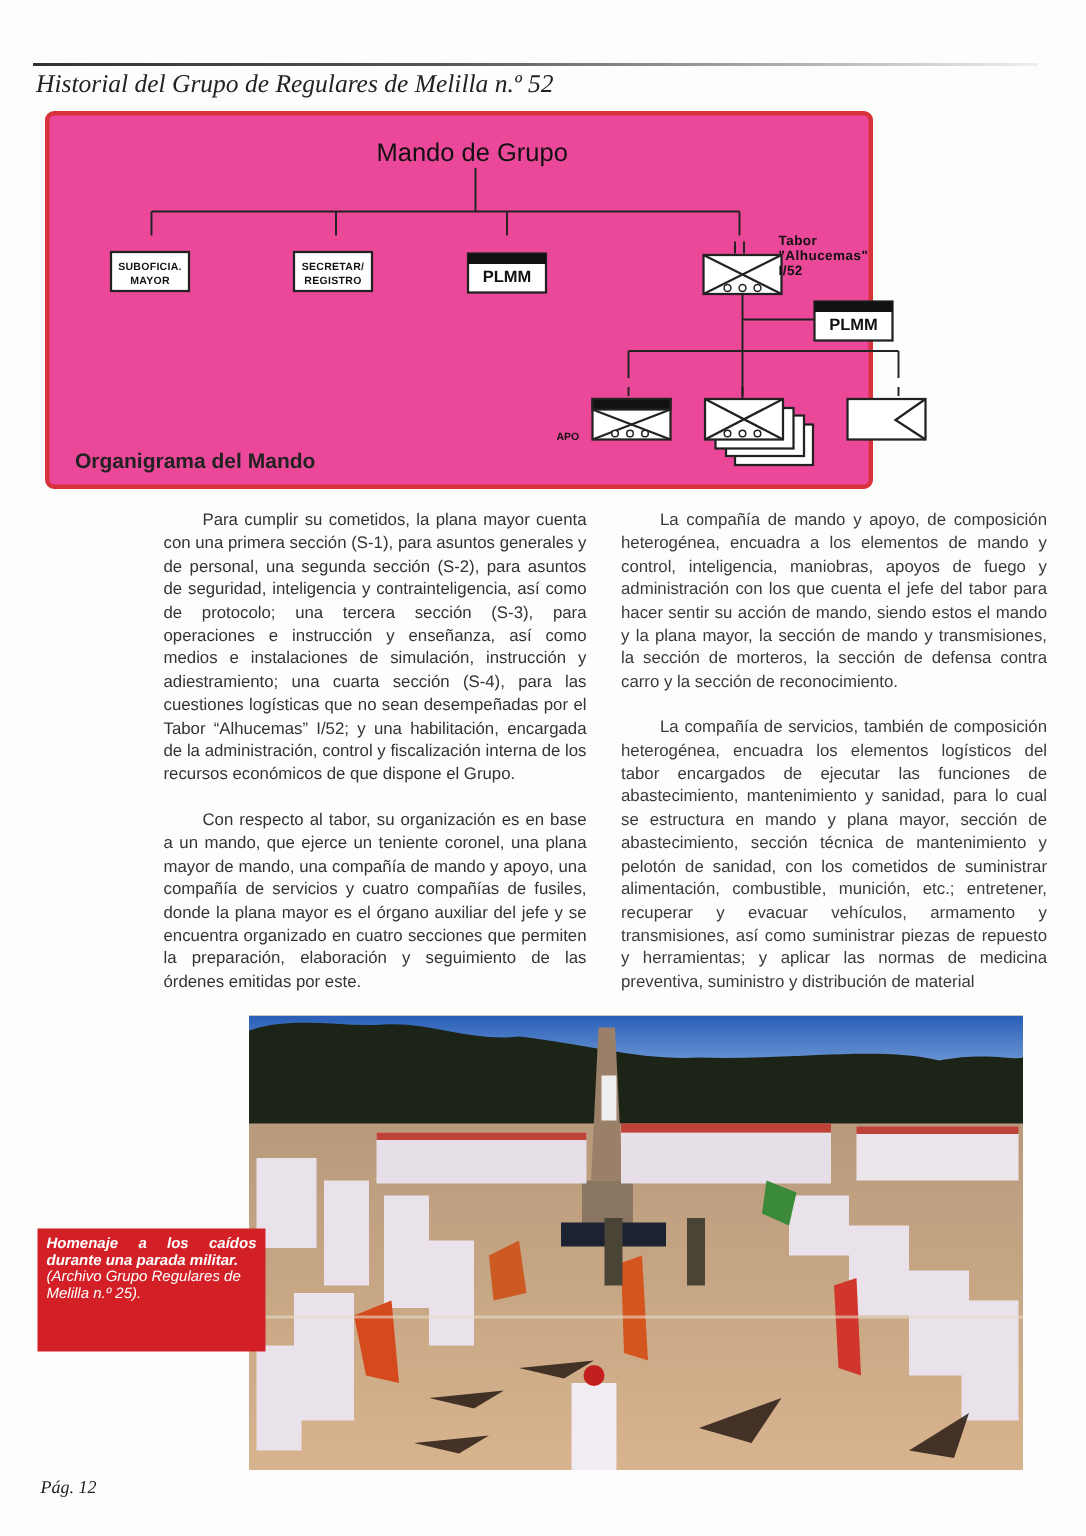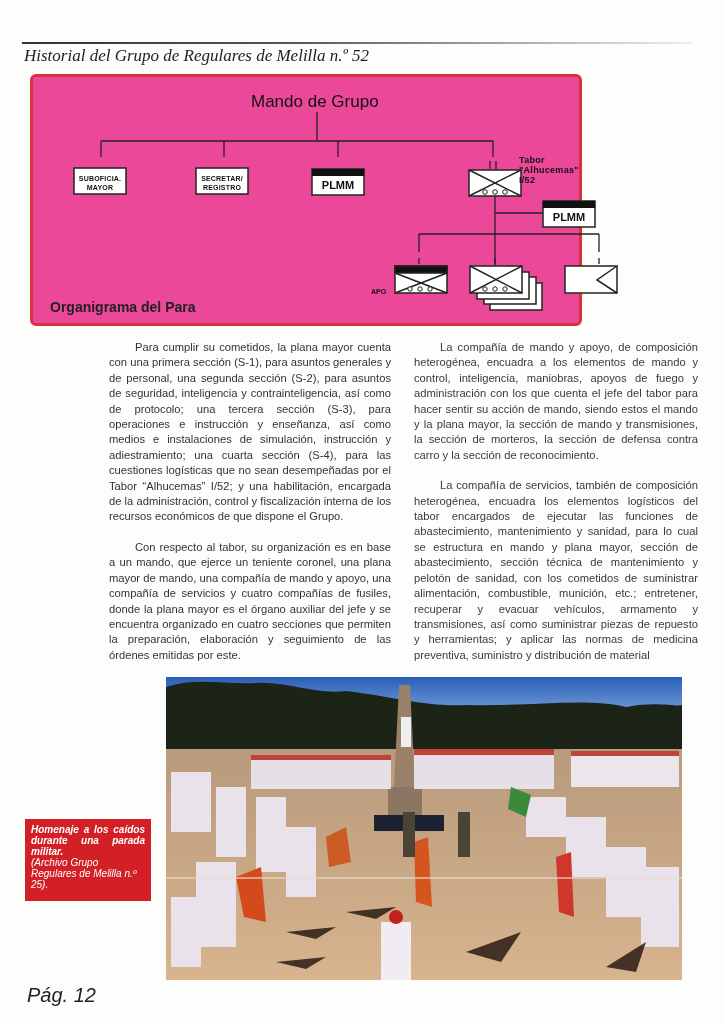--- a/index.html
+++ b/index.html
@@ -39,29 +39,29 @@
   }
   .col p { text-indent: 26px; margin-bottom: 15px; }
   .col-left { left: 95px; top: 340px; width: 282px; }
   .col-right { left: 400px; top: 340px; width: 284px; color: #3a3a3a; }
 
   .photo {
     position: absolute; left: 166px; top: 677px; width: 516px; height: 303px; overflow: hidden;
     background: #c9a887;
   }
   .caption-box {
-    position: absolute; left: 25px; top: 819px; width: 126px; height: 82px;
+    position: absolute; left: 25px; top: 819px; width: 152px; height: 82px;
     background: #d32027; color: #fff; padding: 5px 6px;
     font-size: 10px; line-height: 11px;
   }
   .caption-title { font-weight: bold; font-style: italic; text-align: justify; }
   .caption-credit { font-style: italic; }
   .page-num {
-    position: absolute; left: 27px; top: 984px; font-family: Liberation Sans, sans-serif;
-    font-style: italic; font-size: 20px; color: #222;
+    position: absolute; left: 27px; top: 984px; font-family: Liberation Serif, serif;
+    font-style: italic; font-size: 12px; color: #222;
   }
 </style>
 </head>
 <body>
 
 <div class="running-head">Historial del Grupo de Regulares de Melilla n.º 52</div>
 <div class="head-rule"></div>
 
 <div class="org-frame">
   <svg class="org-svg" width="646" height="246" viewBox="0 0 646 246">
@@ -141,21 +141,21 @@
   </div>
   <div class="box-label" style="left:163px;top:97px;width:52px;">
     <div>SECRETAR/</div>
       <div>REGISTRO</div>
   </div>
   <div class="plmm-label" style="left:279px;top:102px;width:52px;">PLMM</div>
   <div class="tabor-label">Tabor "Alhucemas" I/52</div>
   <div class="plmm-label" style="left:510px;top:134px;width:52px;">PLMM</div>
   <div class="apo-label">APO</div>
 
-  <div class="org-caption">Organigrama del Para</div>
+  <div class="org-caption">Organigrama del Mando</div>
 </div>
 
 <div class="col col-left">
   <p>Para cumplir su cometidos, la plana mayor cuenta con una primera sección (S-1), para asuntos generales y de personal, una segunda sección (S-2), para asuntos de seguridad, inteligencia y contrainteligencia, así como de protocolo; una tercera sección (S-3), para operaciones e instrucción y enseñanza, así como medios e instalaciones de simulación, instrucción y adiestramiento; una cuarta sección (S-4), para las cuestiones logísticas que no sean desempeñadas por el Tabor “Alhucemas” I/52; y una habilitación, encargada de la administración, control y fiscalización interna de los recursos económicos de que dispone el Grupo.</p>
   <p>Con respecto al tabor, su organización es en base a un mando, que ejerce un teniente coronel, una plana mayor de mando, una compañía de mando y apoyo, una compañía de servicios y cuatro compañías de fusiles, donde la plana mayor es el órgano auxiliar del jefe y se encuentra organizado en cuatro secciones que permiten la preparación, elaboración y seguimiento de las órdenes emitidas por este.</p>
 </div>
 
 <div class="col col-right">
   <p>La compañía de mando y apoyo, de composición heterogénea, encuadra a los elementos de mando y control, inteligencia, maniobras, apoyos de fuego y administración con los que cuenta el jefe del tabor para hacer sentir su acción de mando, siendo estos el mando y la plana mayor, la sección de mando y transmisiones, la sección de morteros, la sección de defensa contra carro y la sección de reconocimiento.</p>
   <p>La compañía de servicios, también de composición heterogénea, encuadra los elementos logísticos del tabor encargados de ejecutar las funciones de abastecimiento, mantenimiento y sanidad, para lo cual se estructura en mando y plana mayor, sección de abastecimiento, sección técnica de mantenimiento y pelotón de sanidad, con los cometidos de suministrar alimentación, combustible, munición, etc.; entretener, recuperar y evacuar vehículos, armamento y transmisiones, así como suministrar piezas de repuesto y herramientas; y aplicar las normas de medicina preventiva, suministro y distribución de material</p>

